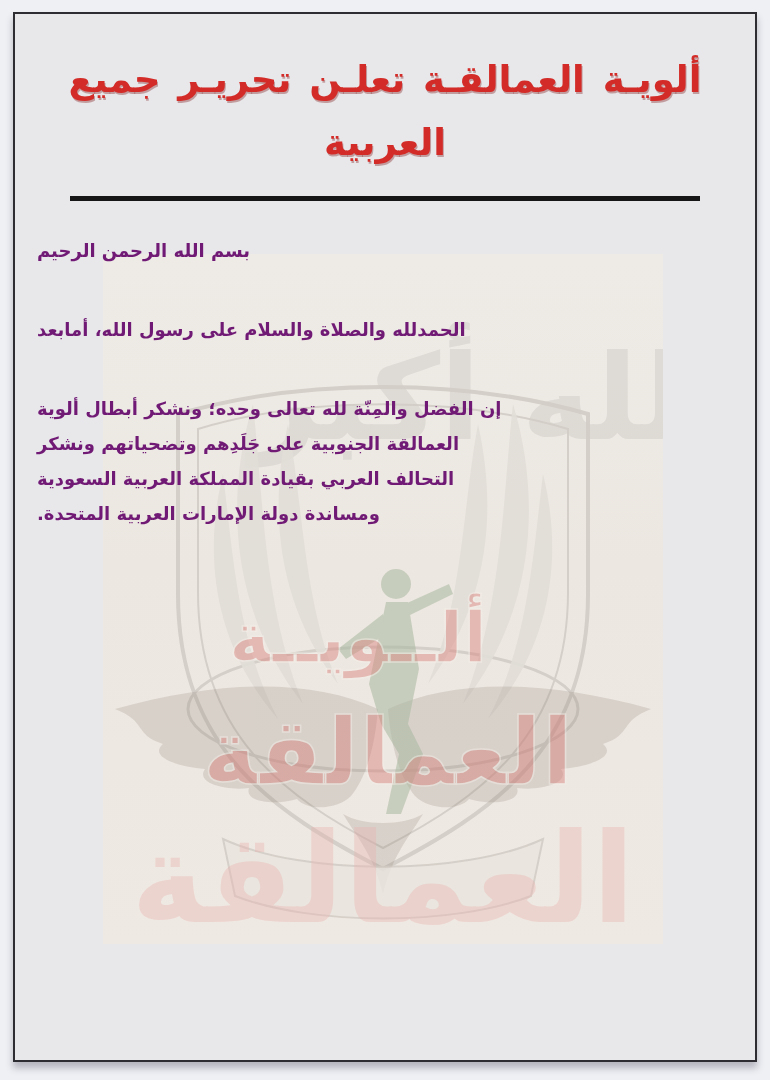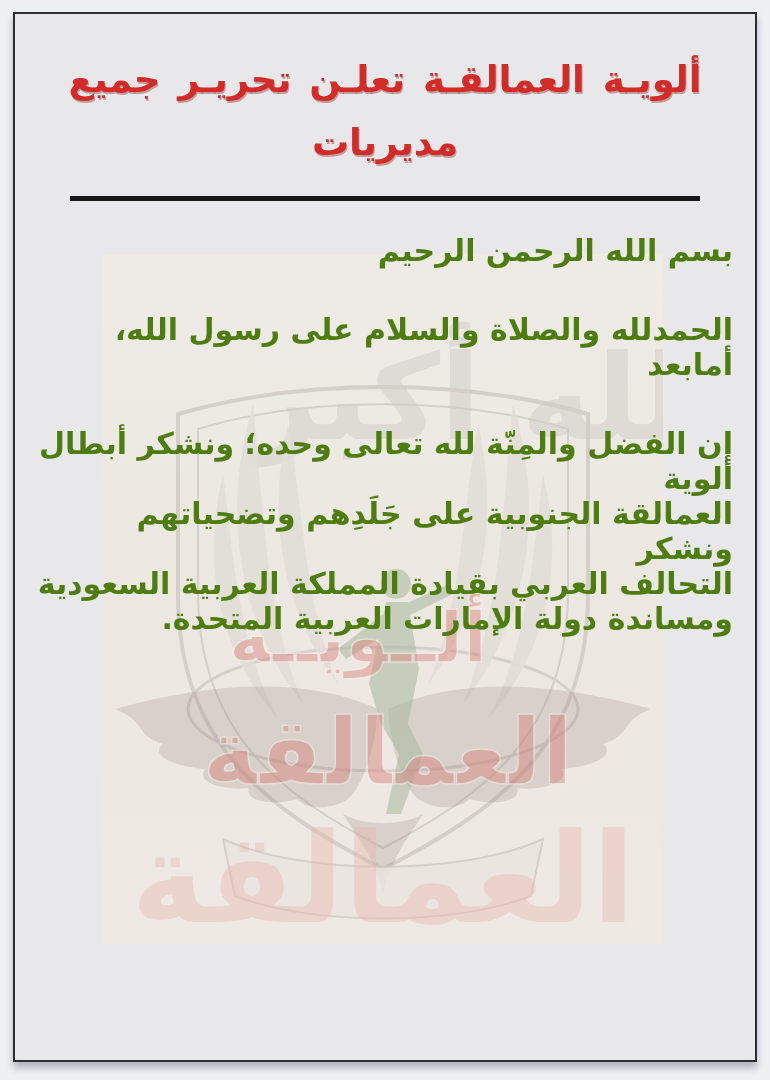--- a/index.html
+++ b/index.html
@@ -59,23 +59,23 @@
     height: 5px;
     background: #161616;
     margin: 22px auto 0;
   }
   
   .body-text {
     position: relative;
     z-index: 2;
     margin-top: 32px;
     direction: rtl;
-    text-align: right;
-    color: #4d7c0f;
-    font-size: 30px;
+    text-align: left;
+    color: #701a75;
+    font-size: 18px;
     line-height: 35px;
     font-weight: bold;
   }
   .body-text p {
     margin: 0 22px;
     white-space: pre-line;
   }
   .p-salutation { margin-top: 44px !important; }
   .p-announce   { margin-top: 44px !important; }
   .p-thanks     { margin-top: 44px !important; }
@@ -123,21 +123,21 @@
 
       <g font-weight="bold">
         <text x="255" y="408" text-anchor="middle" font-size="70" fill="#dd8b86" opacity="0.50" stroke="#f6efe9" stroke-width="1.5">ألــويــة</text>
         <text x="285" y="530" text-anchor="middle" font-size="92" fill="#d97f7a" opacity="0.45" stroke="#f6efe9" stroke-width="1.5">العمالقة</text>
         <text x="280" y="668" text-anchor="middle" font-size="125" fill="#eab5b1" opacity="0.40">العمالقة</text>
       </g>
     </svg>
   </div>
 
   <h1 class="title">
-    <span>ألويـة العمالقـة تعلـن تحريـر جميع مديريات</span>
+    <span>ألويـة العمالقـة تعلـن تحريـر جميع العربية</span>
   </h1>
 
   <div class="divider"></div>
 
   <div class="body-text">
     <p class="p-basmala">بسم الله الرحمن الرحيم</p>
     <p class="p-salutation">الحمدلله والصلاة والسلام على رسول الله، أمابعد</p>
     <p class="p-thanks">إن الفضل والمِنّة لله تعالى وحده؛ ونشكر أبطال ألوية
 العمالقة الجنوبية على جَلَدِهم وتضحياتهم ونشكر
 التحالف العربي بقيادة المملكة العربية السعودية

